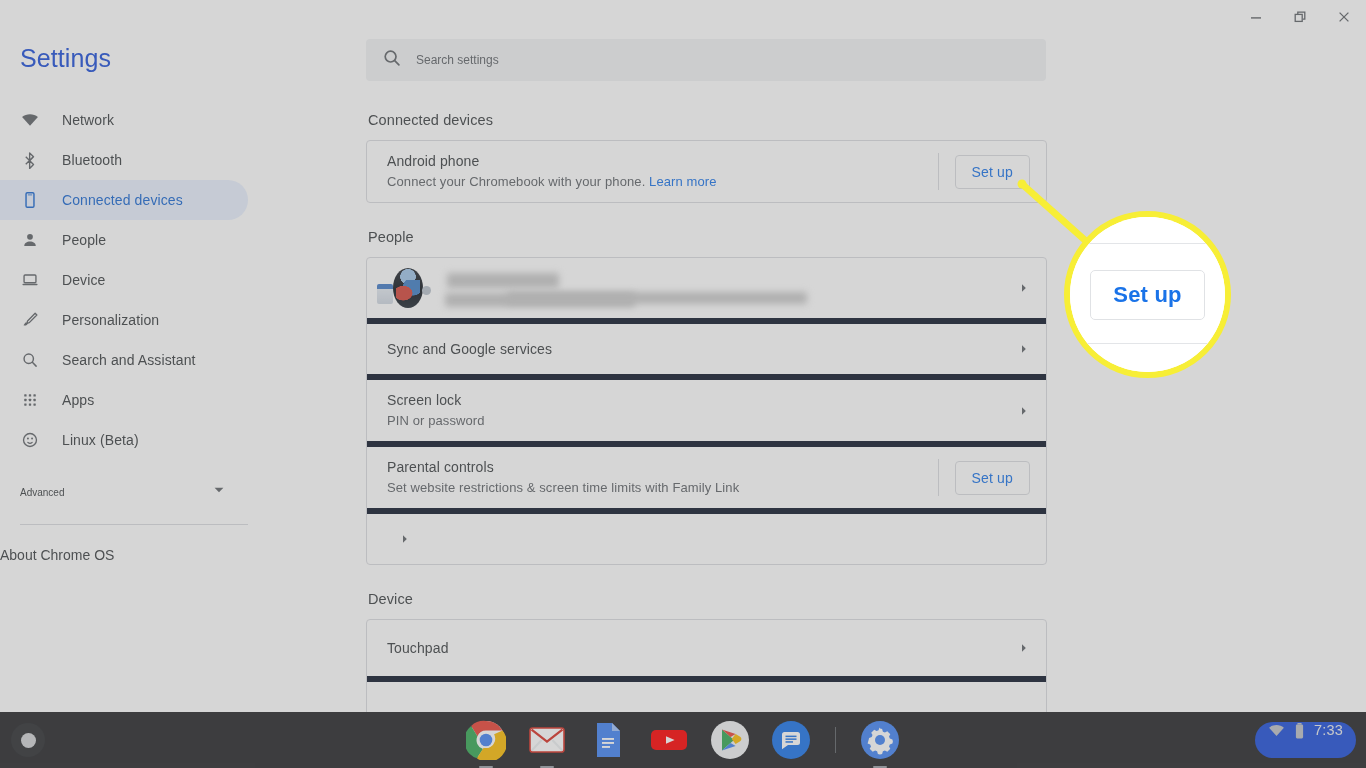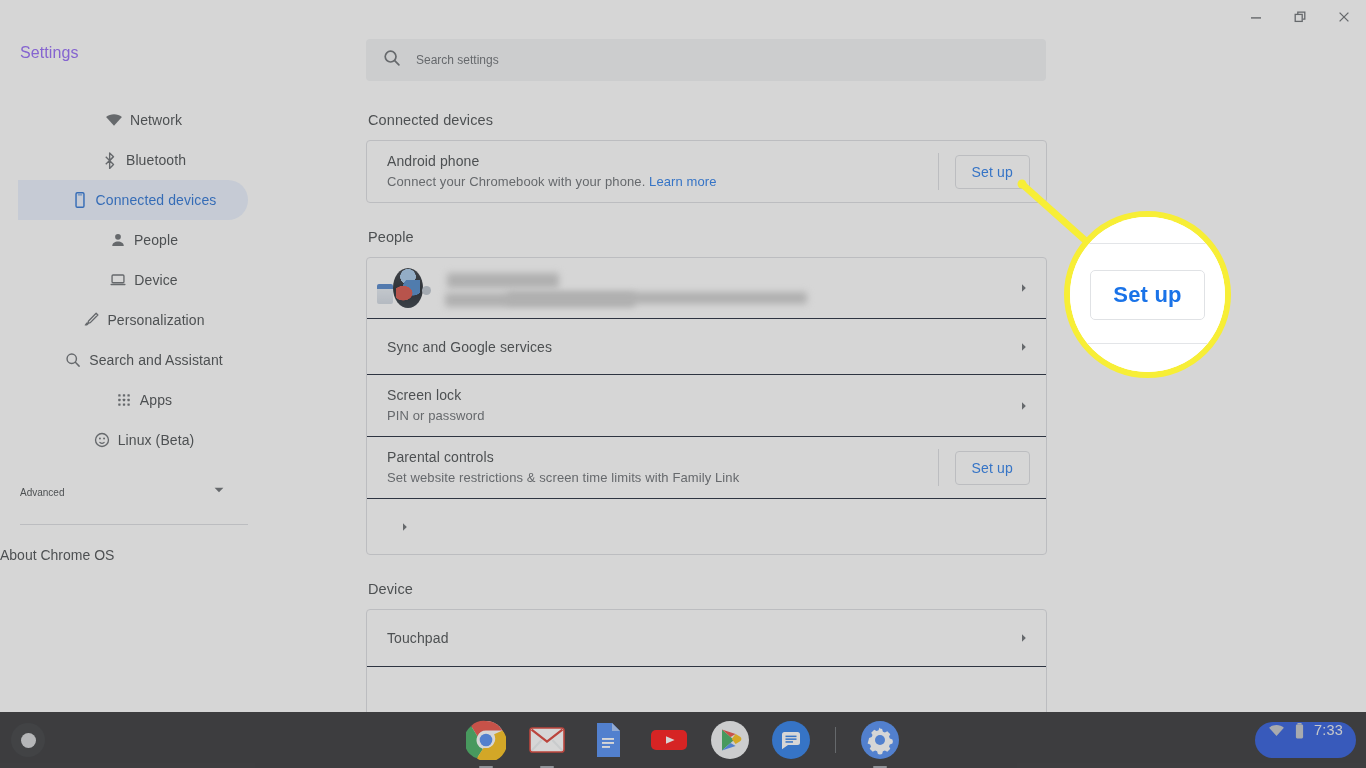--- a/index.html
+++ b/index.html
@@ -55,22 +55,22 @@
   .header {
     position: absolute;
     left: 0; top: 34px;
     width: 100%;
     height: 52px;
     background: #ffffff;
   }
   .app-title {
     position: absolute;
     left: 20px; top: 10px;
-    font-size: 16px;
-    color: #8b5cf6;
+    font-size: 25px;
+    color: #1d4ed8;
     letter-spacing: .1px;
   }
   .searchbox {
     position: absolute;
     left: 366px; top: 5px;
     width: 680px; height: 42px;
     background: #f1f3f4;
     border-radius: 4px;
     display: flex;
     align-items: center;
@@ -103,28 +103,27 @@
   .sidebar {
     position: absolute;
     left: 0; top: 0;
     width: 300px;
     height: 100%;
     padding-top: 14px;
   }
   .nav-item {
     position: relative;
     height: 40px;
-    margin: 0 52px 0 18px;
+    margin: 0 52px 0 0;
     border-radius: 0 20px 20px 0;
     display: flex;
     align-items: center;
     padding-left: 20px;
-    gap: 6px;
-    cursor: default;
-    justify-content: center;
+    gap: 22px;
+    cursor: default;
   }
   .nav-item .nv-ico {
     width: 20px; height: 20px;
     display: flex; align-items: center; justify-content: center;
     flex: 0 0 20px;
   }
   .nav-item .nv-lbl {
     font-size: 14px;
     color: #3c4043;
     letter-spacing: .1px;
@@ -187,21 +186,21 @@
     overflow: hidden;
   }
   .row {
     position: relative;
     display: flex;
     align-items: center;
     min-height: 56px;
     padding: 10px 16px 10px 20px;
     cursor: default;
   }
-  .row + .row { border-top: 1px solid #0f172a; }
+  .row + .row { border-top: 6px solid #0f172a; }
   .row-text { flex: 1 1 auto; min-width: 0; }
   .row-title {
     font-size: 14px;
     color: #3c4043;
     line-height: 20px;
     letter-spacing: .1px;
   }
   .row-sub {
     font-size: 13px;
     color: #5f6368;

